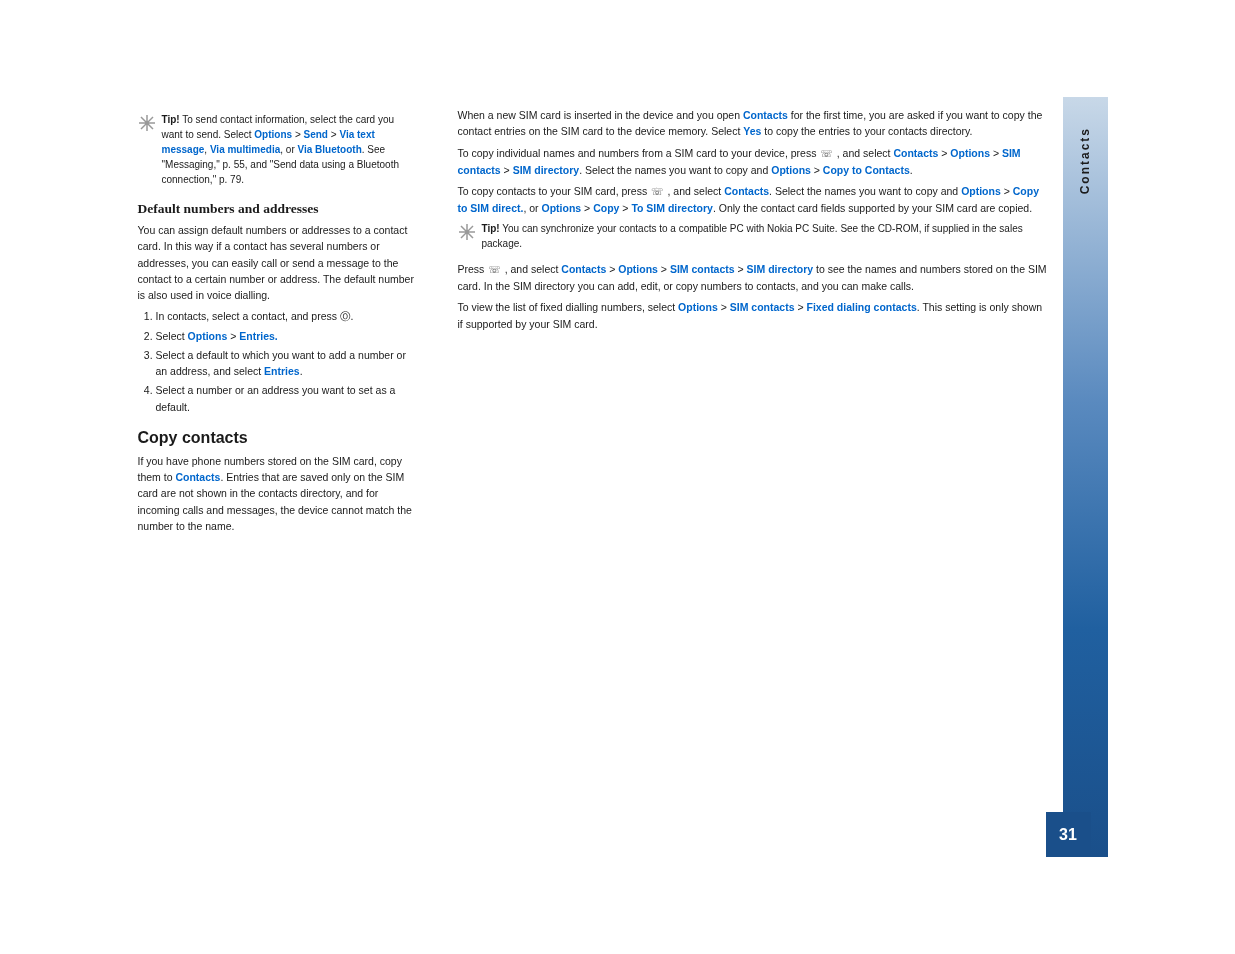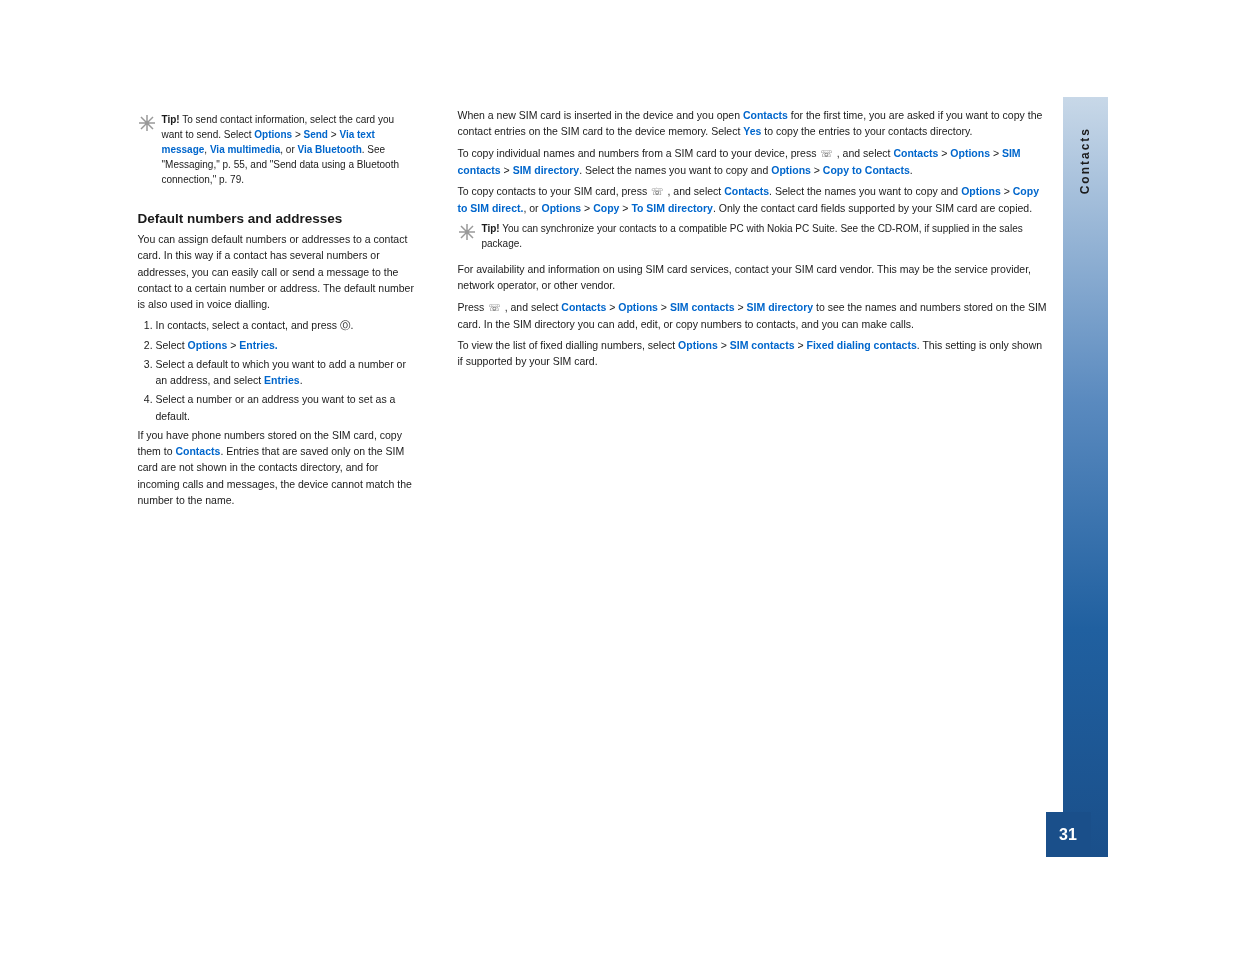--- a/index.html
+++ b/index.html
@@ -83,21 +83,22 @@
       position: absolute;
       bottom: 0;
       right: 17px;
     }
 
     .section-heading {
       font-size: 13.5px;
       font-weight: bold;
       color: #1a1a1a;
       margin-bottom: 5px;
-      margin-top: 24px;
+      margin-top: 14px;
+      font-family: Liberation Serif, serif;
     }
 
     .section-heading-large {
       font-size: 16px;
       font-weight: bold;
       color: #1a1a1a;
       margin-bottom: 6px;
       margin-top: 14px;
     }
 
@@ -185,20 +186,21 @@
       <p>You can assign default numbers or addresses to a contact card. In this way if a contact has several numbers or addresses, you can easily call or send a message to the contact to a certain number or address. The default number is also used in voice dialling.</p>
 
       <ol>
         <li>In contacts, select a contact, and press Ⓞ.</li>
         <li>Select <span class="blue-link-bold">Options</span> &gt; <span class="blue-link-bold">Entries.</span></li>
         <li>Select a default to which you want to add a number or an address, and select <span class="blue-link-bold">Entries</span>.</li>
         <li>Select a number or an address you want to set as a default.</li>
       </ol>
 
 
+      <div class="section-heading-large">Copy contacts</div>
 
       <p>
         <span>If you have phone numbers stored on the SIM card, copy them to </span><span class="blue-link-bold">Contacts</span><span>. Entries that are saved only on the SIM card are not shown in the contacts directory, and for incoming calls and messages, the device cannot match the number to the name.</span>
       </p>
 
     </div>
 
     <div class="right-column">
 
       <p>
@@ -222,21 +224,20 @@
             <line x1="15" y1="3" x2="3" y2="15" stroke="#999" stroke-width="1.5"></line>
             <circle cx="9" cy="9" r="2" fill="#999"></circle>
           </svg>
         </div>
         <div class="tip-text">
           <span class="tip-label">Tip!</span><span> You can synchronize your contacts to a compatible PC with Nokia PC Suite. See the CD-ROM, if supplied in the sales package.</span>
         </div>
       </div>
 
 
-      <p>For availability and information on using SIM card services, contact your SIM card vendor. This may be the service provider, network operator, or other vendor.</p>
 
       <p>
         <span>Press </span><span class="inline-icon" style="font-size:10px; color:#555;">☏</span><span> , and select </span><span class="blue-link-bold">Contacts</span><span> &gt; </span><span class="blue-link-bold">Options</span><span> &gt; </span><span class="blue-link-bold">SIM contacts</span><span> &gt; </span><span class="blue-link-bold">SIM directory</span><span> to see the names and numbers stored on the SIM card. In the SIM directory you can add, edit, or copy numbers to contacts, and you can make calls.</span>
       </p>
 
       <p>
         <span>To view the list of fixed dialling numbers, select </span><span class="blue-link-bold">Options</span><span> &gt; </span><span class="blue-link-bold">SIM contacts</span><span> &gt; </span><span class="blue-link-bold">Fixed dialing contacts</span><span>. This setting is only shown if supported by your SIM card.</span>
       </p>
 
     </div>

